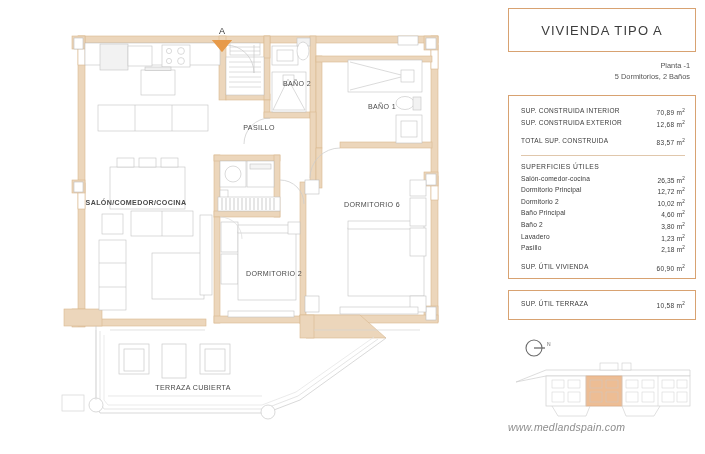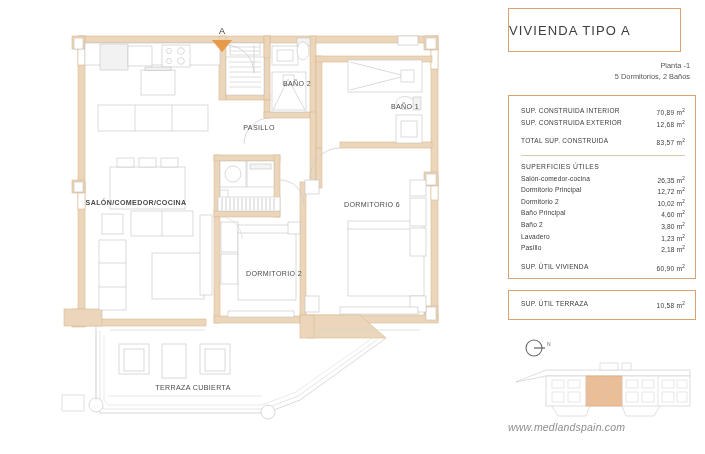--- a/index.html
+++ b/index.html
@@ -51,22 +51,22 @@
   }
 
   .pbox {
     position: absolute;
     border: 1px solid #d8a271;
     background: #ffffff;
   }
 
   #titlebox {
     left: 8px; top: 8px;
-    width: 173px; height: 44px;
-    display: flex; align-items: center; justify-content: flex-start;
+    width: 188px; height: 44px;
+    display: flex; align-items: center; justify-content: center;
   }
   #titlebox .t {
     font-size: 13px;
     letter-spacing: 1.1px;
     color: #3d3d3d;
     font-family: "Liberation Sans", sans-serif;
   }
 
   #subinfo {
     position: absolute;
@@ -399,21 +399,21 @@
 
       <g fill="#e79a4a">
         <polygon points="212,40 232,40 222,52"></polygon>
         <polygon points="212,40 232,40 222,52" opacity="0.65"></polygon>
       </g>
     </svg>
 
     <div class="rmlabel" style="left:136px; top:203px;font-weight:bold;">SALÓN/COMEDOR/COCINA</div>
     <div class="rmlabel" style="left:259px; top:128px;">PASILLO</div>
     <div class="rmlabel" style="left:297px; top:84px;">BAÑO 2</div>
-    <div class="rmlabel" style="left:382px; top:107px;margin-left:23px;">BAÑO 1</div>
+    <div class="rmlabel" style="left:382px; top:107px;">BAÑO 1</div>
     <div class="rmlabel" style="left:372px; top:205px;">DORMITORIO 6</div>
     <div class="rmlabel" style="left:274px; top:274px;">DORMITORIO 2</div>
     <div class="rmlabel" style="left:186px; top:388px;margin-left:7px;">TERRAZA CUBIERTA</div>
 
     <div class="amark" style="left:222px; top:26px;">A</div>
   </div>
 
   <div id="panel">
 
     <div class="pbox" id="titlebox">

